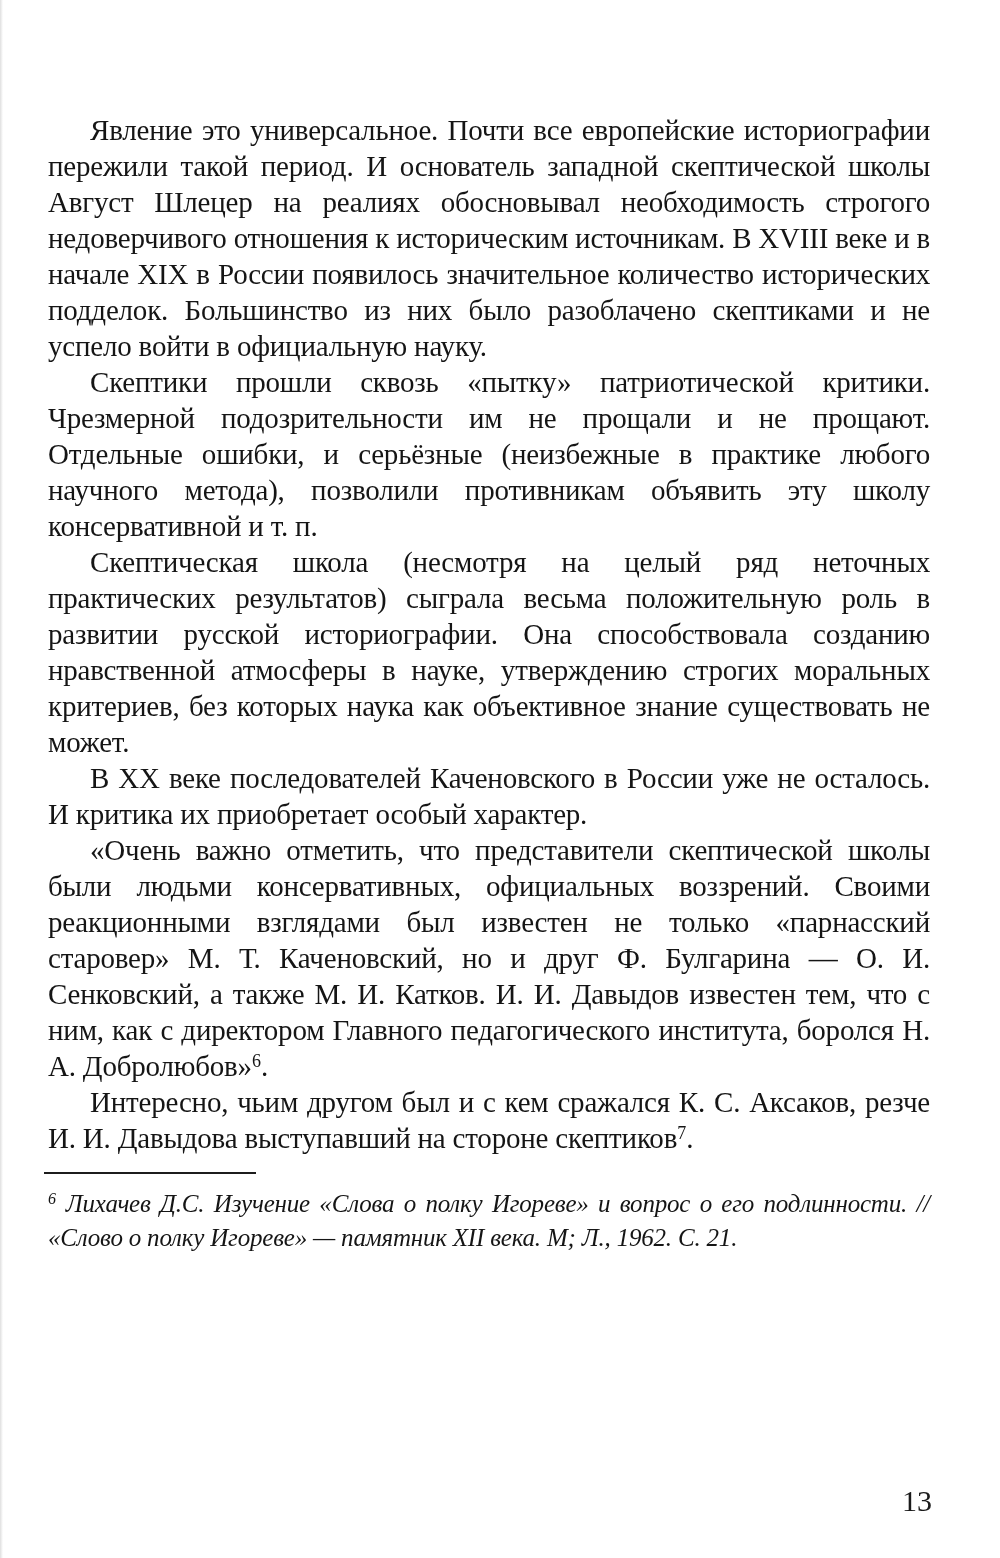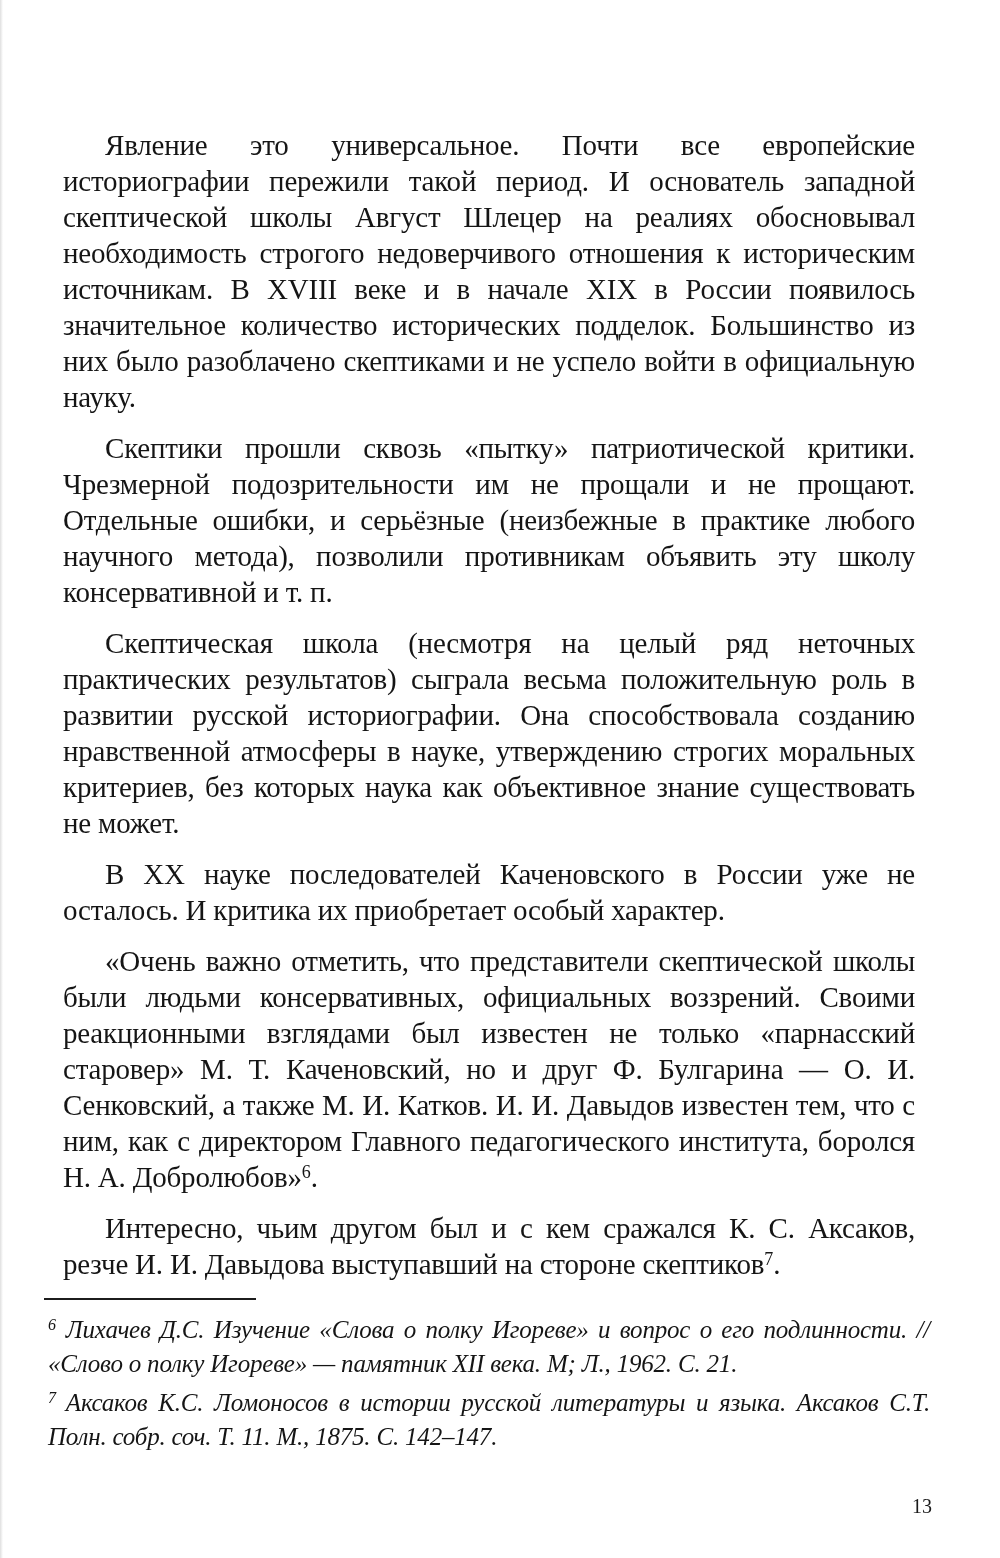--- a/index.html
+++ b/index.html
@@ -25,21 +25,21 @@
     background: linear-gradient(to right, #c9c9c9, rgba(255,255,255,0));
     opacity: .6;
   }
   .page {
     position: absolute;
     left: 48px;
     top: 112px;
     width: 882px;
   }
   .body-text p.para {
-    margin: 15px;
+    margin: 0;
     font-size: 29px;
     line-height: 36px;
     text-align: justify;
     text-indent: 42px;
     letter-spacing: -0.2px;
   }
   sup.fn-ref {
     font-size: 18px;
     line-height: 0;
     vertical-align: 9px;
@@ -62,47 +62,46 @@
   }
   .footnotes sup.fn-marker {
     font-size: 16px;
     vertical-align: 8px;
     margin-right: 10px;
   }
   .page-number {
     position: absolute;
     right: 68px;
     bottom: 40px;
-    font-size: 20px;
+    font-size: 30px;
     color: #1a1a1a;
   }
 </style>
 </head>
 <body>
 
 <div class="scan-edge"></div>
 
 <div class="page">
   <div class="body-text">
 
     <p class="para"><span>Явление это универсальное. Почти все европейские историографии пережили такой период. И основатель западной скептической школы Август Шлецер на реалиях обосновывал необходимость строгого недоверчивого отношения к историческим источникам. В XVIII веке и в начале XIX в России появилось значительное количество исторических подделок. Большинство из них было разоблачено скептиками и не успело войти в официальную науку.</span></p>
 
     <p class="para"><span>Скептики прошли сквозь «пытку» патриотической критики. Чрезмерной подозрительности им не прощали и не прощают. Отдельные ошибки, и серьёзные (неизбежные в практике любого научного метода), позволили противникам объявить эту школу консервативной и т. п.</span></p>
 
     <p class="para"><span>Скептическая школа (несмотря на целый ряд неточных практических результатов) сыграла весьма положительную роль в развитии русской историографии. Она способствовала созданию нравственной атмосферы в науке, утверждению строгих моральных критериев, без которых наука как объективное знание существовать не может.</span></p>
 
-    <p class="para"><span>В XX науке последователей Каченовского в России уже не осталось. И критика их приобретает особый характер.</span></p>
+    <p class="para"><span>В XX веке последователей Каченовского в России уже не осталось. И критика их приобретает особый характер.</span></p>
 
     <p class="para"><span>«Очень важно отметить, что представители скептической школы были людьми консервативных, официальных воззрений. Своими реакционными взглядами был известен не только «парнасский старовер» М. Т. Каченовский, но и друг Ф. Булгарина — О. И. Сенковский, а также М. И. Катков. И. И. Давыдов известен тем, что с ним, как с директором Главного педагогического института, боролся Н. А. Добролюбов»</span><sup class="fn-ref">6</sup><span>.</span></p>
 
     <p class="para"><span>Интересно, чьим другом был и с кем сражался К. С. Аксаков, резче И. И. Давыдова выступавший на стороне скептиков</span><sup class="fn-ref">7</sup><span>.</span></p>
 
   </div>
 
   <hr class="footnote-sep">
 
   <div class="footnotes">
     <p class="footnote"><sup class="fn-marker">6</sup><span>Лихачев Д.С. Изучение «Слова о полку Игореве» и вопрос о его подлинности. // «Слово о полку Игореве» — памятник XII века. М; Л., 1962. С. 21.</span></p>
-    <p class="footnote"><sup class="fn-marker">7</sup><span>Аксаков К.С. Ломоносов в истории русской литературы и языка. Аксаков С.Т. Полн. собр. соч. Т. 11. М., 1875. С. 142–147.</span></p>
   </div>
 </div>
 
 <div class="page-number">13</div>
 
 </body></html>

